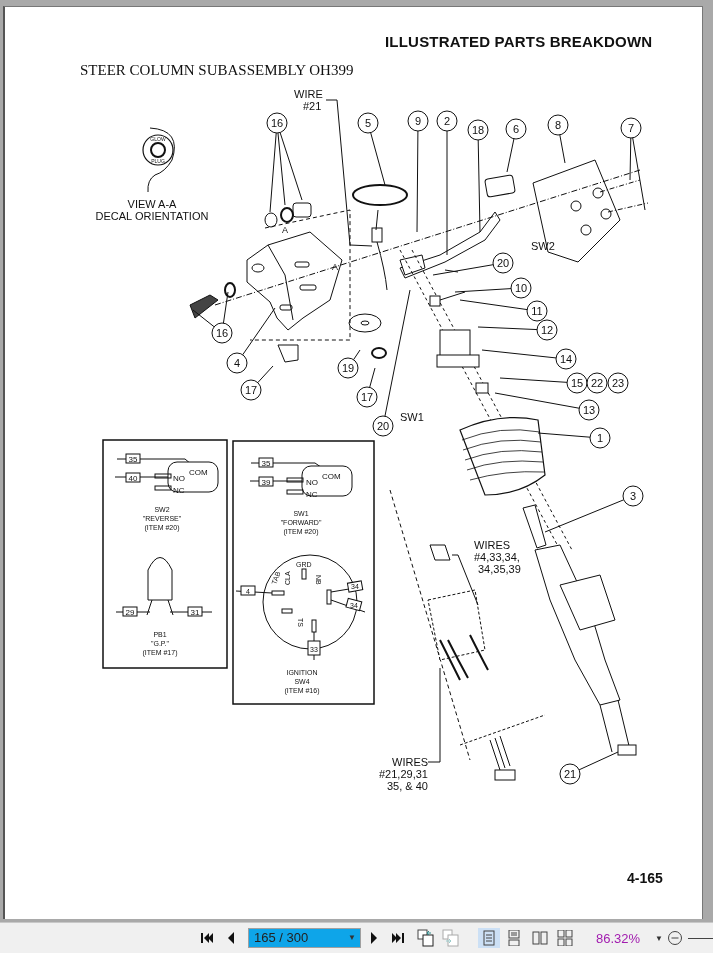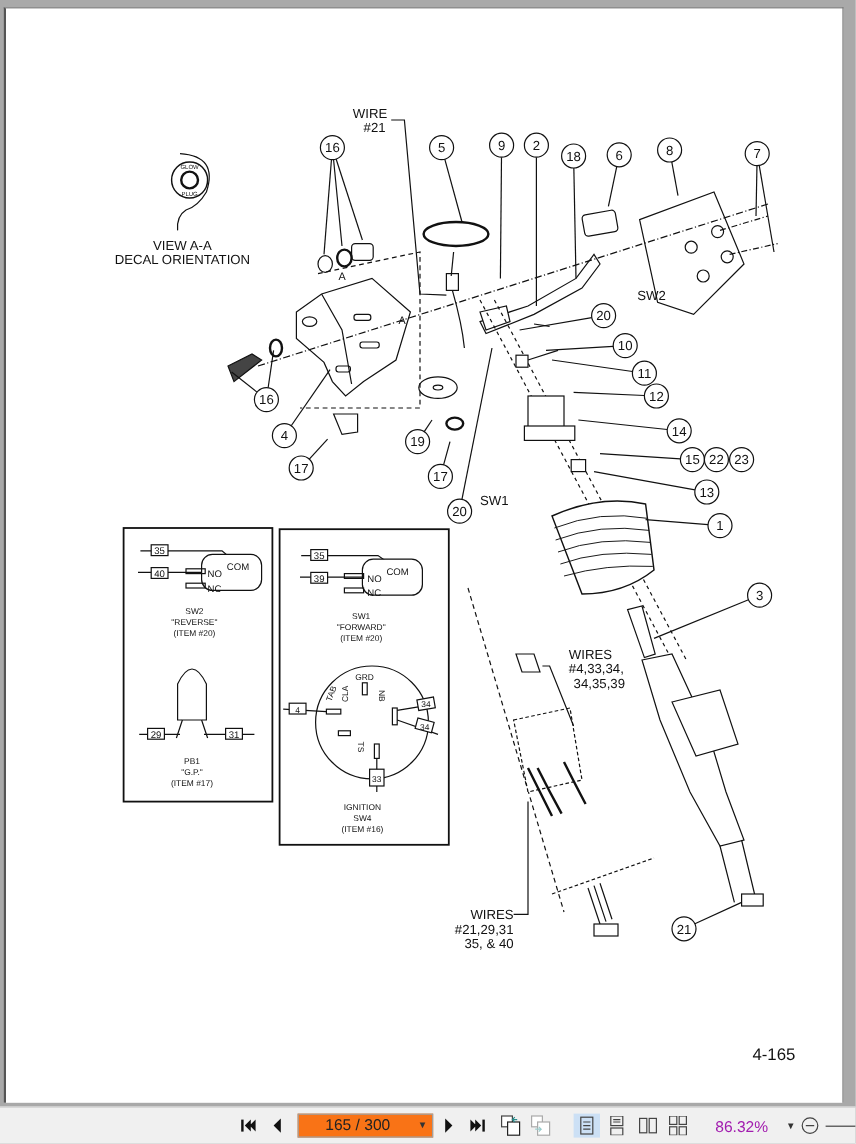--- a/index.html
+++ b/index.html
@@ -1,36 +1,38 @@
 <!DOCTYPE html>
 <html><head>
 <meta charset="utf-8">
 <style>
   html, body { margin:0; padding:0; }
   body { width:713px; height:953px; background:#a9a9a9; position:relative; overflow:hidden; font-family:"Liberation Sans", sans-serif; }
   .viewer { position:absolute; left:0; top:0; width:713px; height:922px; background:#a9a9a9; }
   .page { position:absolute; left:3px; top:6px; width:697px; height:912px; background:#fff; border-left:2px solid #555; border-top:1px solid #777; border-right:1px solid #777; }
   .hdr { position:absolute; left:385px; top:33px; font-family:"Liberation Sans", sans-serif; font-weight:bold; font-size:15px; color:#111; letter-spacing:0.2px; }
   .subtitle { position:absolute; left:80px; top:62px; font-family:"Liberation Serif", serif; font-size:15px; color:#111; }
-  .pagenum { position:absolute; left:627px; top:870px; font-weight:normal; font-size:14px; color:#111; }
+  .pagenum { position:absolute; left:627px; top:870px; font-weight:bold; font-size:14px; color:#111; }
   svg.diagram { position:absolute; left:0; top:0; }
   .lbl { font-family:"Liberation Sans", sans-serif; fill:#111; }
   .toolbar { position:absolute; left:0; top:922px; width:713px; height:31px; background:#f0f0f0; border-top:1px solid #c8c8c8; }
   .tb-btn { position:absolute; top:5px; height:20px; display:flex; align-items:center; justify-content:center; cursor:pointer; }
-  .pagebox { position:absolute; left:248px; top:5px; width:113px; height:20px; border:1px solid #a0a0a0; background:#f97316; font-size:13px; color:#222; box-sizing:border-box; padding-left:22px; line-height:18px; }
+  .pagebox { position:absolute; left:248px; top:5px; width:113px; height:20px; border:1px solid #a0a0a0; background:#0ea5e9; font-size:13px; color:#222; box-sizing:border-box; padding-left:5px; line-height:18px; }
   .pagebox .dd { position:absolute; right:4px; top:0; font-size:8px; color:#333; }
   .zoomlbl { position:absolute; left:596px; top:8px; font-size:13px; color:#a21caf; }
   .sel { background:#cce0f5; }
 </style>
 </head>
 <body>
 
 <div class="viewer">
   <div class="page"></div>
 
+  <div class="hdr">ILLUSTRATED PARTS BREAKDOWN</div>
+  <div class="subtitle">STEER COLUMN SUBASSEMBLY OH399</div>
   <div class="pagenum">4-165</div>
 
   <svg class="diagram" width="713" height="922" viewBox="0 0 713 922" fill="none" stroke="#111" stroke-width="1">
 
     <g>
       <circle cx="158" cy="150" r="15" stroke-width="1.2"></circle>
       <circle cx="158" cy="150" r="7" stroke-width="2"></circle>
       <path d="M150 128 Q182 130 172 160 Q165 172 155 175 Q147 180 148 192" stroke-width="1"></path>
       <text class="lbl" x="158" y="141" font-size="5" text-anchor="middle" stroke="none">GLOW</text>
       <text class="lbl" x="158" y="163" font-size="5" text-anchor="middle" stroke="none">PLUG</text>

